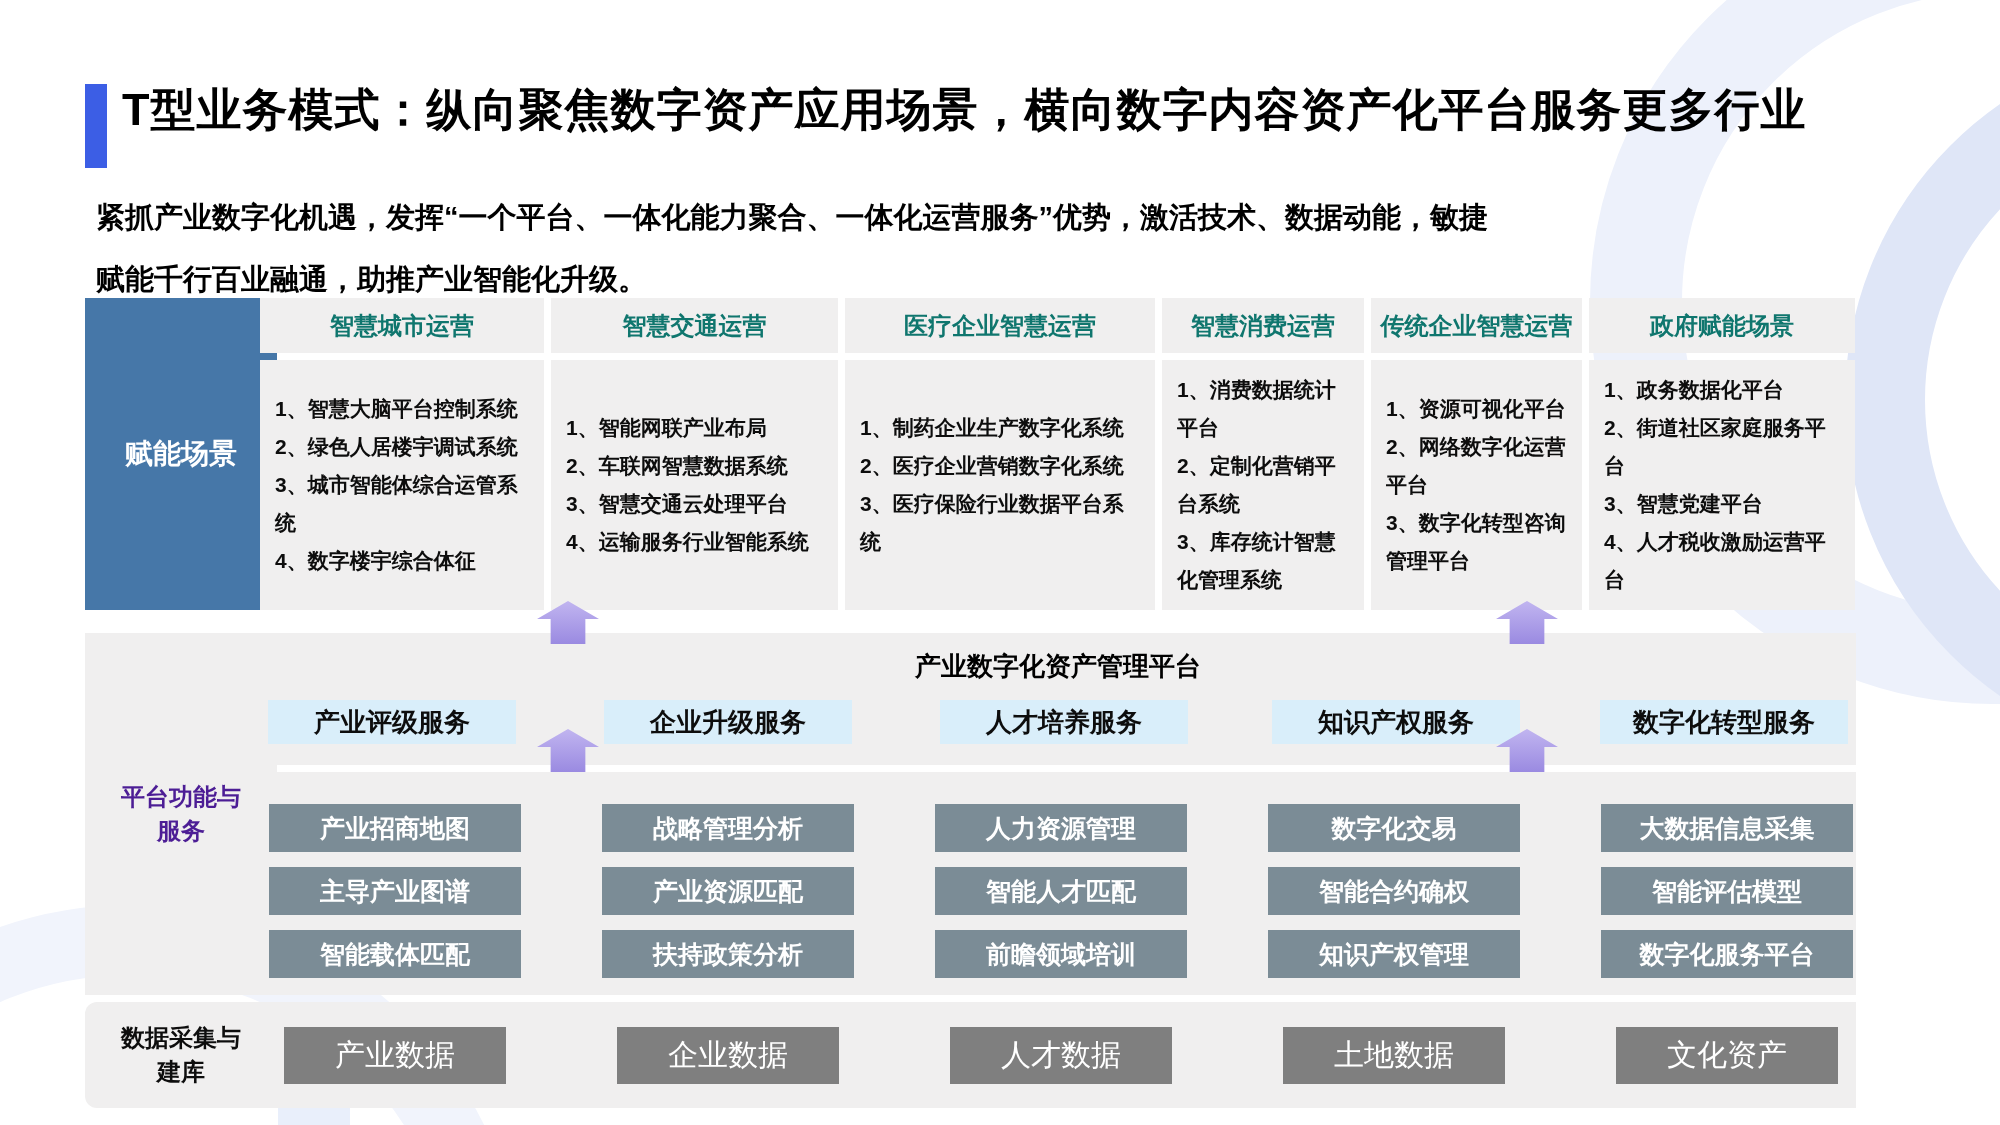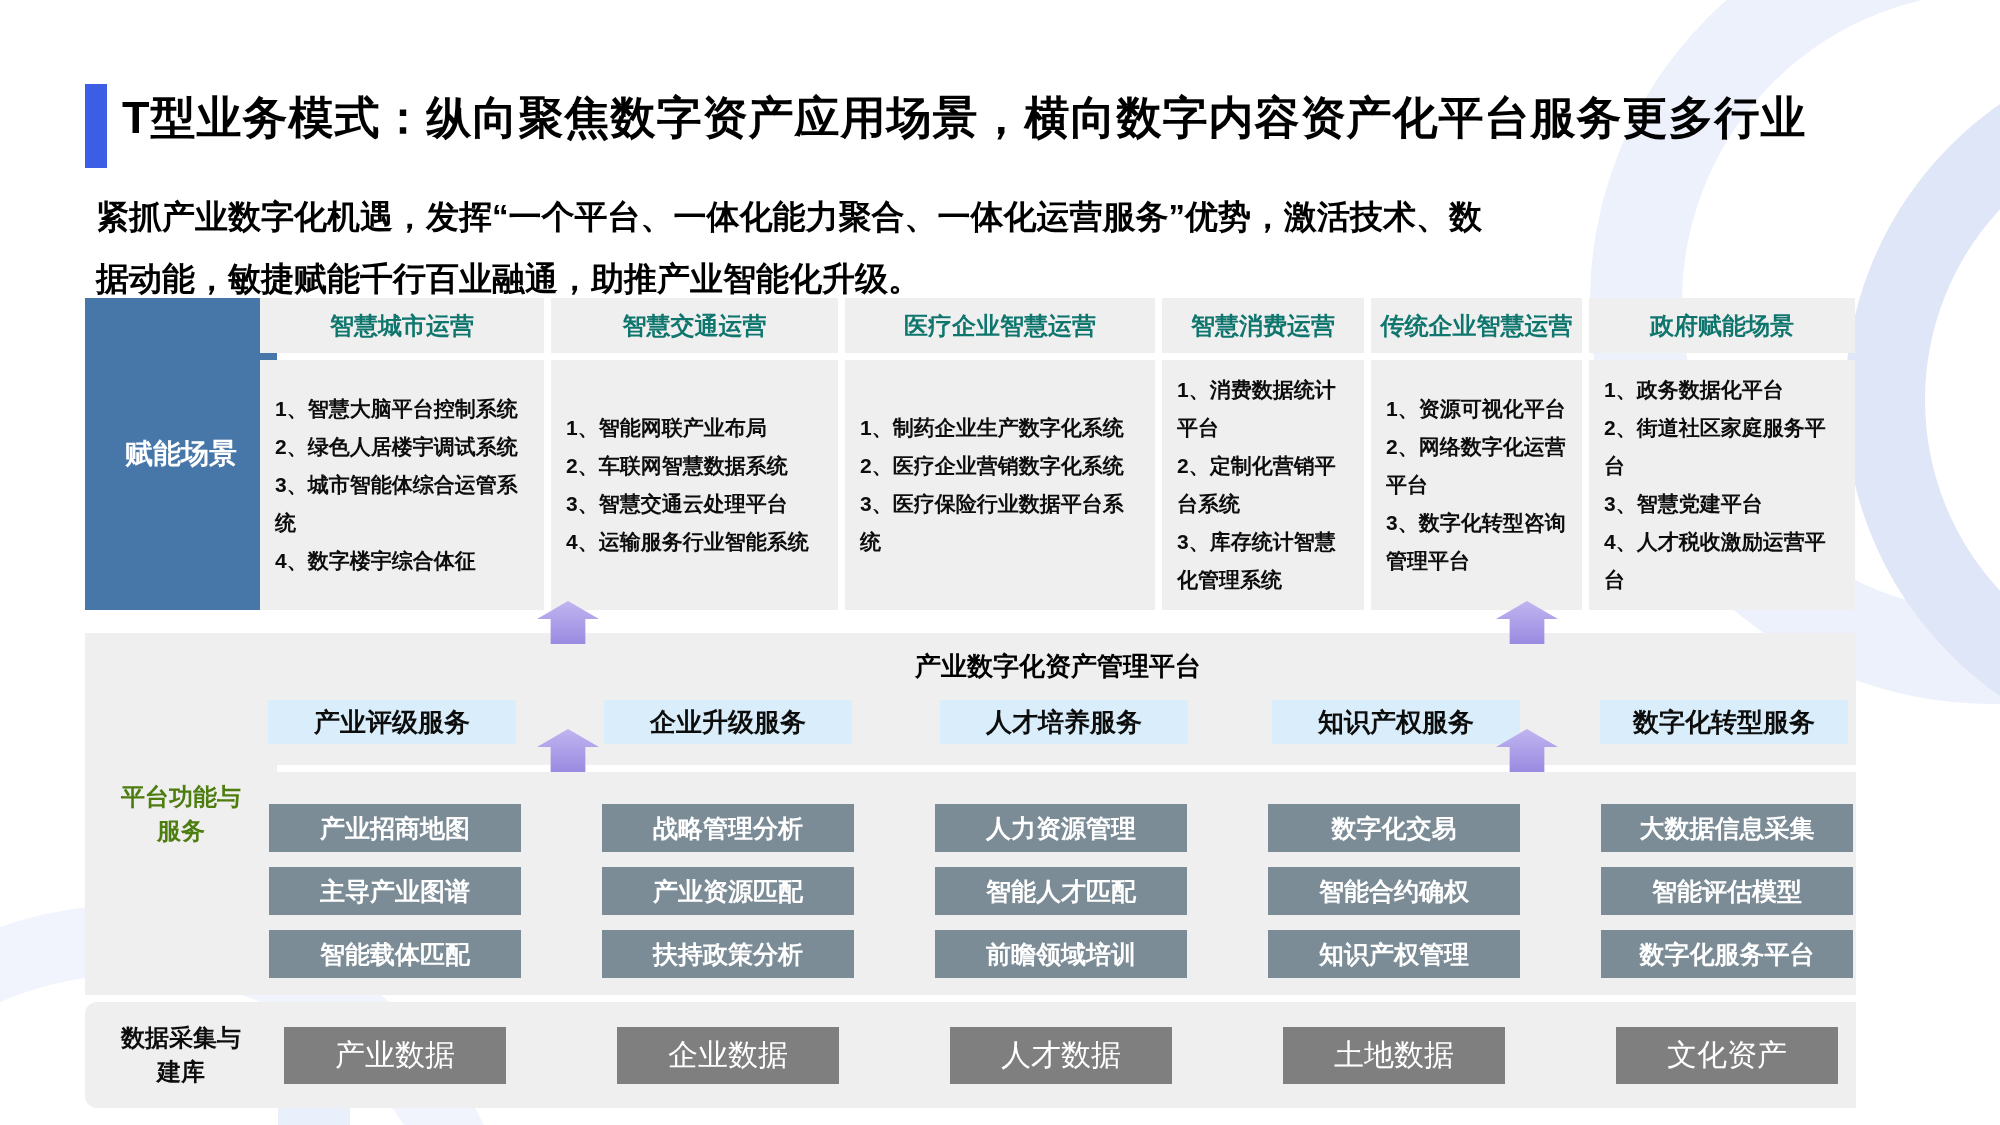--- a/index.html
+++ b/index.html
@@ -9,46 +9,46 @@
   }
   
   .deco{position:absolute;border-radius:50%;pointer-events:none;}
   .ring-tr{left:1590px;top:-100px;width:620px;height:620px;border:92px solid #edf1fb;}
   .ring-tr2{left:1845px;top:40px;width:560px;height:560px;border:80px solid #dfe6f7;}
   .ring-bl{left:-265px;top:905px;width:650px;height:650px;border:70px solid #f1f4fc;}
   .deco-sq{position:absolute;left:278px;top:1107px;width:72px;height:18px;background:#e9effb;pointer-events:none;}
   
   .accent-bar{position:absolute;left:85px;top:84px;width:22px;height:84px;background:#3c5ee5;}
   .page-title{
-    position:absolute;left:122px;top:88px;width:1780px;
+    position:absolute;left:122px;top:80px;width:1780px;
     font-size:45px;font-weight:bold;letter-spacing:1px;color:#000;
   }
   .page-subtitle{
     position:absolute;left:96px;top:186px;width:1400px;
-    font-size:33px;font-weight:bold;line-height:62px;color:#000;
+    font-size:29px;font-weight:bold;line-height:62px;color:#000;
   }
   .row-label{
     position:absolute;left:85px;width:192px;display:flex;align-items:center;justify-content:center;
     text-align:center;font-weight:bold;
   }
   
   .label-scenarios{top:298px;height:312px;background:#4677a8;color:#fff;font-size:28px;}
   .scn-cols{position:absolute;left:260px;top:298px;width:1596px;display:flex;gap:7px;}
   .scn-col{display:flex;flex-direction:column;gap:7px;flex:none;}
   .scn-head{
     height:55px;background:#f0efef;color:#0f766e;font-size:24px;font-weight:bold;
     display:flex;align-items:center;justify-content:center;
   }
   .scn-body{
     height:250px;background:#f0efef;padding:0 15px;box-sizing:border-box;
     display:flex;flex-direction:column;justify-content:center;
     font-size:21px;font-weight:bold;line-height:38px;color:#0d0d0d;
   }
   
-  .label-platform{top:633px;height:362px;background:#f0efef;color:#4d7c0f;font-size:24px;line-height:34px;}
+  .label-platform{top:633px;height:362px;background:#f0efef;color:#4c1d95;font-size:24px;line-height:34px;}
   .label-platform span{display:block;width:132px;}
   .platform-top{position:absolute;left:260px;top:633px;width:1596px;height:132px;background:#f0efef;}
   .platform-title{text-align:center;padding-top:16px;font-size:26px;font-weight:bold;color:#000;font-family:Liberation Serif, serif;}
   .service-box{
     position:absolute;top:67px;width:248px;height:44px;background:#d9eefa;
     color:#0d0d0d;font-size:26px;font-weight:bold;
     display:flex;align-items:center;justify-content:center;
   }
   .platform-bottom{position:absolute;left:260px;top:772px;width:1596px;height:223px;background:#f0efef;}
   .func-grid{

